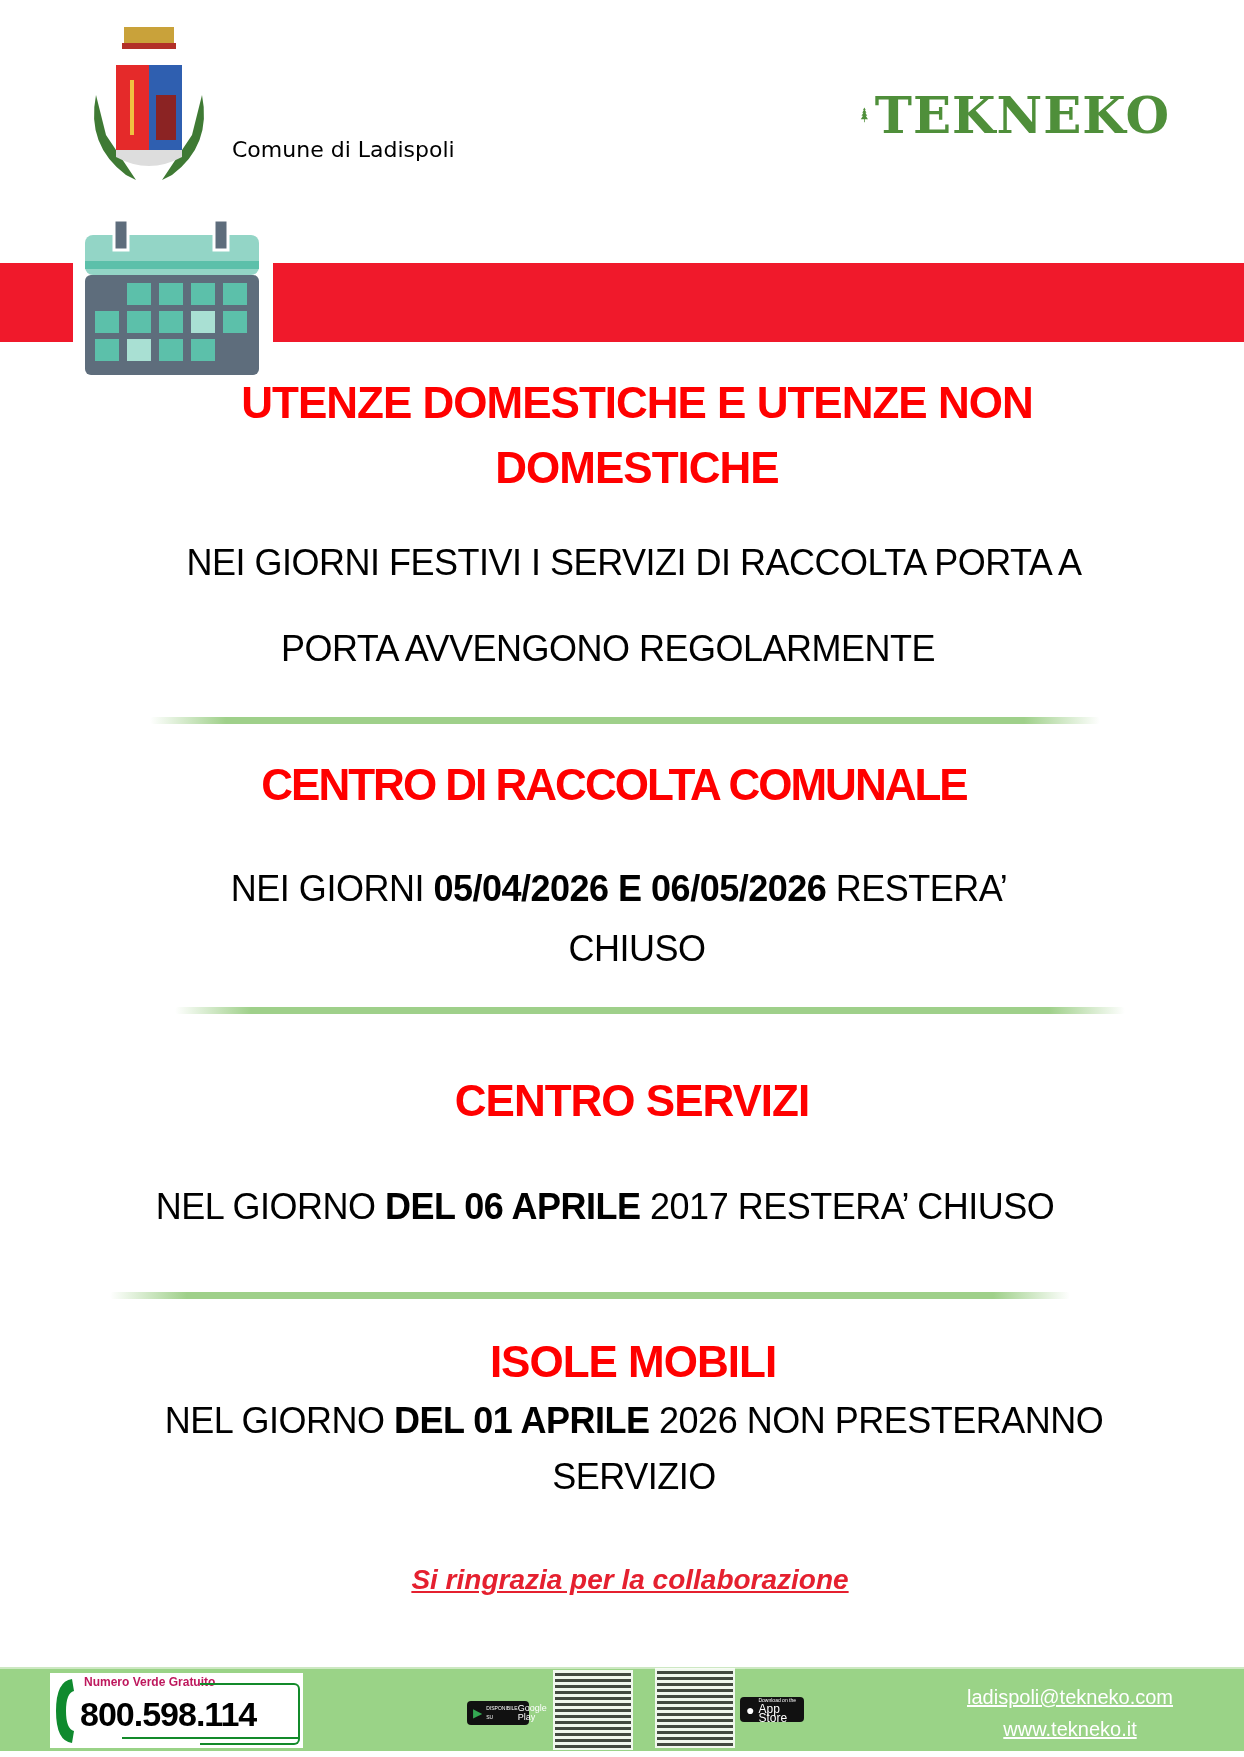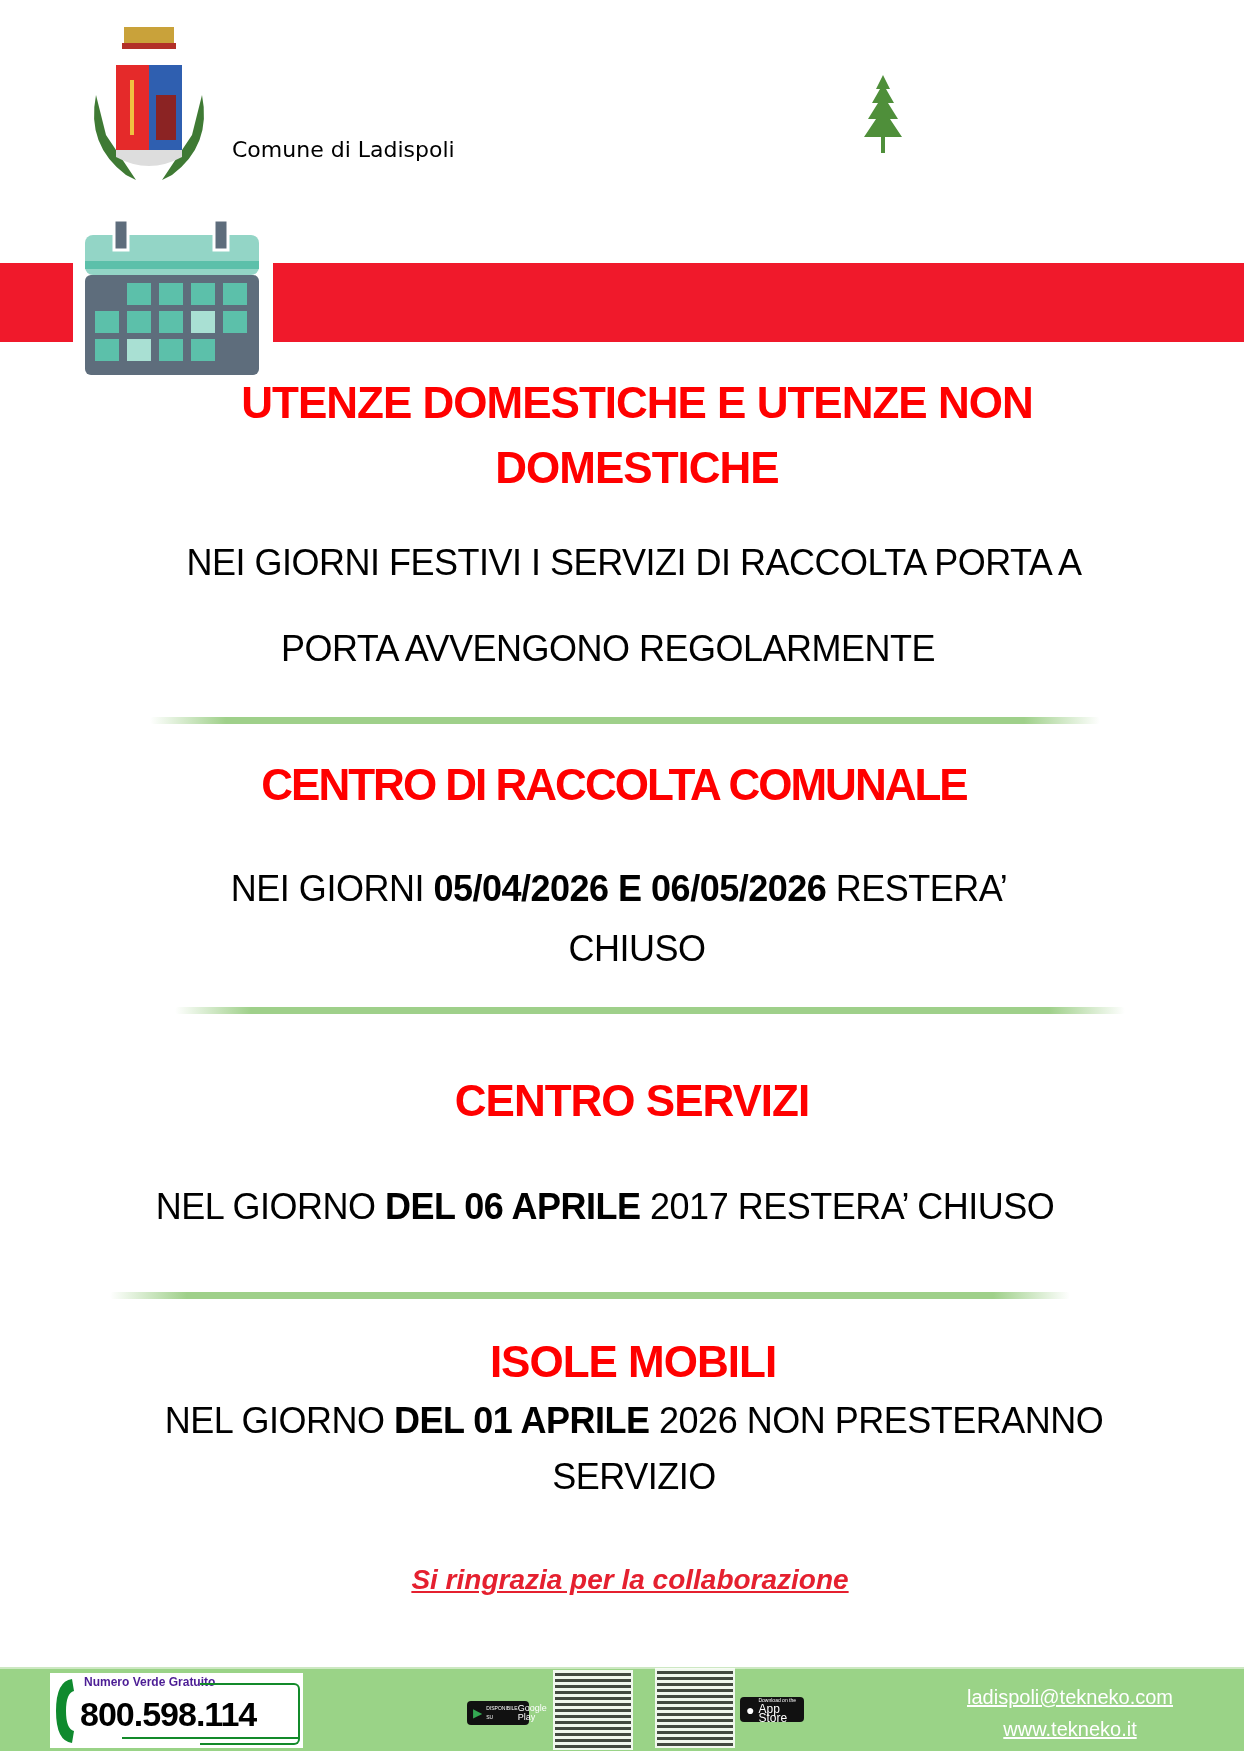--- a/index.html
+++ b/index.html
@@ -39,20 +39,21 @@
     <path d="M30 125 L96 125 L96 132 Q63 150 30 132 Z" fill="#ddd"></path>
   </svg>
 </div>
 <div class="abs comune">Comune di Ladispoli</div>
 
 <div class="abs tek-logo">
   <svg width="46" height="80" viewBox="0 0 46 80">
     <polygon points="23,0 30,14 26,14 34,28 28,28 38,44 30,44 42,62 4,62 16,44 8,44 18,28 12,28 20,14 16,14" fill="#4f8f3a"></polygon>
     <rect x="21" y="60" width="4" height="18" fill="#4f8f3a"></rect>
   </svg>
+  <span class="tek-word">TEKNEKO</span>
 </div>
 
 <div class="abs redband"></div>
 <div class="abs cal-wrap">
   <svg width="200" height="163" viewBox="0 0 200 163">
     <rect x="12" y="20" width="174" height="40" rx="8" fill="#93d5c6"></rect>
     <rect x="12" y="46" width="174" height="8" fill="#5cc0aa"></rect>
     <rect x="41" y="5" width="14" height="30" fill="#5e6d7c" stroke="#fff" stroke-width="3"></rect>
     <rect x="141" y="5" width="14" height="30" fill="#5e6d7c" stroke="#fff" stroke-width="3"></rect>
     <rect x="12" y="60" width="174" height="100" rx="6" fill="#5e6d7c"></rect>
@@ -101,21 +102,21 @@
 </div>
 <div class="abs body" style="top:1456px;left:12px;">SERVIZIO</div>
 
 <div class="abs thanks" style="top:1564px;left:8px;">Si ringrazia per la collaborazione</div>
 
 <div class="abs footer"></div>
 <div class="abs nv-box">
   <svg class="abs" style="left:2px;top:4px;" width="24" height="68" viewBox="0 0 24 68">
     <path d="M20 2 Q4 4 4 34 Q4 64 20 66 L22 54 Q14 52 14 34 Q14 16 22 14 Z" fill="#0f8a2e"></path>
   </svg>
-  <div class="abs" style="left:34px;top:2px;color:#4c1d95;font-weight:bold;font-size:12px;">Numero Verde Gratuito</div>
+  <div class="abs" style="left:34px;top:2px;color:#be185d;font-weight:bold;font-size:12px;">Numero Verde Gratuito</div>
   <div class="abs" style="left:150px;top:10px;width:98px;height:58px;border:2px solid #138a2a;border-left:none;border-radius:0 6px 6px 0;"></div>
   <div class="abs" style="left:72px;top:64px;width:178px;border-top:2px solid #138a2a;"></div>
   <div class="abs" style="left:30px;top:22px;font-weight:bold;font-size:34px;letter-spacing:-1px;">800.598.114</div>
 </div>
 
 <div class="badge" style="left:467px;top:1701px;width:62px;height:24px;">
   <span style="color:#34a853;font-size:12px;">▶</span>
   <span style="display:flex;line-height:9px;">
     <span style="font-size:5px;">DISPONIBILE SU</span>
     <span style="font-size:9px;">Google Play</span>

